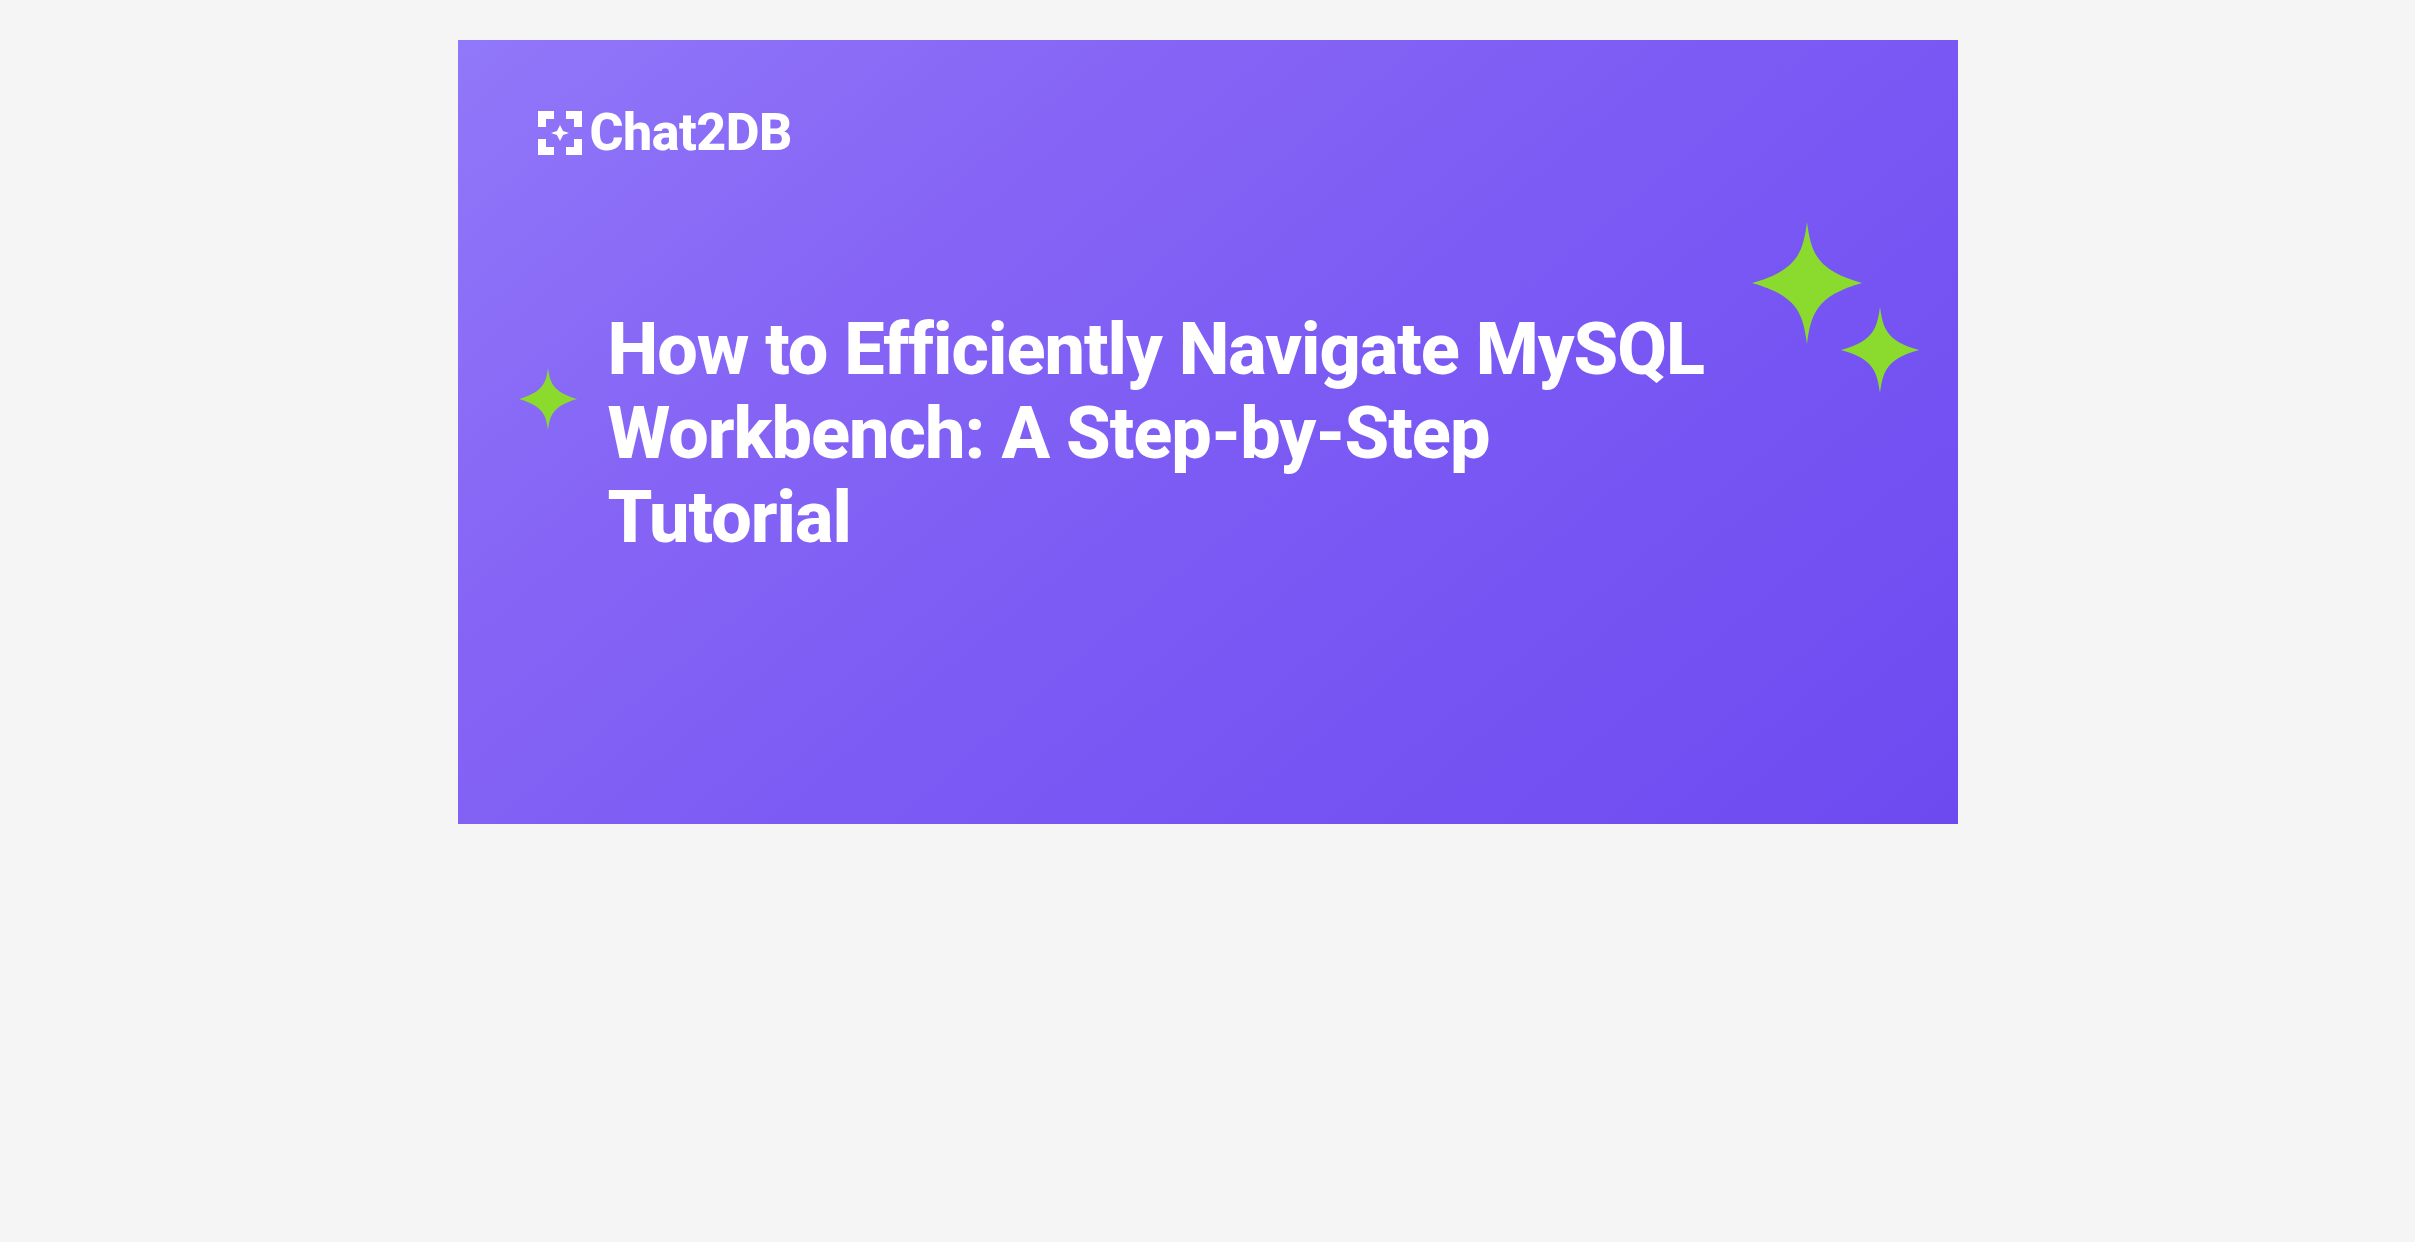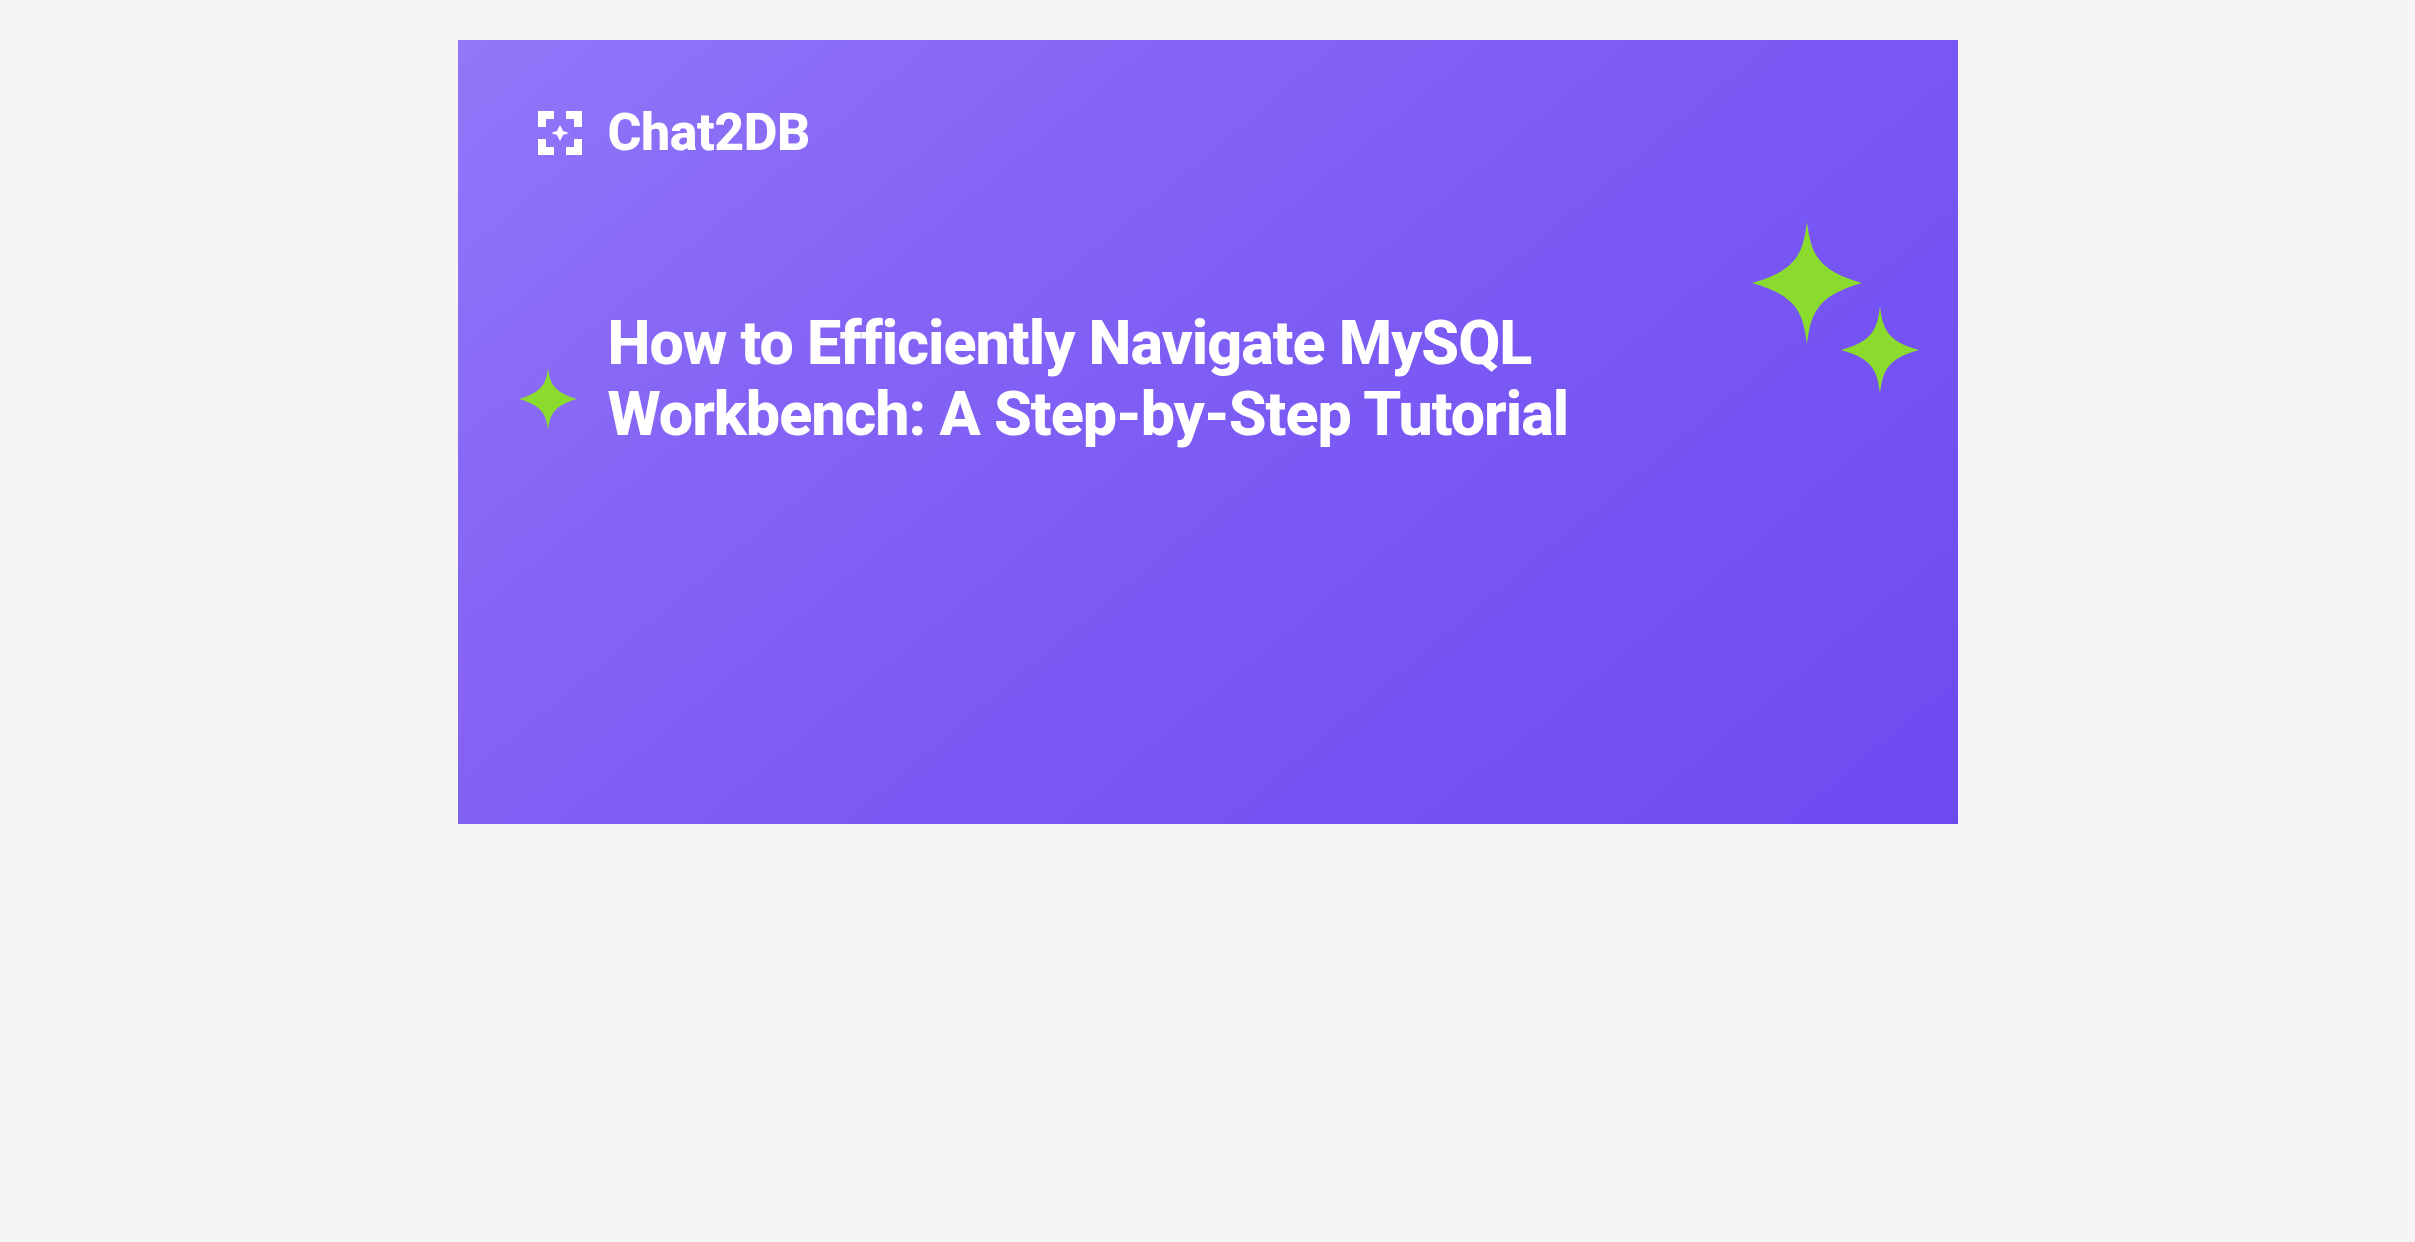--- a/index.html
+++ b/index.html
@@ -22,40 +22,39 @@
       background: linear-gradient(140deg, #9177f9 0%, #8564f5 30%, #7958f4 60%, #6d4af0 100%);
       position: relative;
       overflow: hidden;
     }
     .logo-wrap {
       position: absolute;
       top: 62px;
       left: 72px;
       display: flex;
       align-items: center;
-      gap: 18px;
     }
     .logo-icon {
       width: 60px;
       height: 60px;
       position: relative;
     }
     .brand-text {
       color: #ffffff;
       font-size: 52px;
       font-weight: 800;
       letter-spacing: -0.5px;
     }
     .title {
       position: absolute;
       top: 268px;
       left: 150px;
       right: 240px;
       color: #ffffff;
-      font-size: 61px;
+      font-size: 72px;
       font-weight: 800;
       line-height: 1.17;
       letter-spacing: -1px;
     }
     .sparkle {
       position: absolute;
     }
   </style>
 </head>
 <body>

